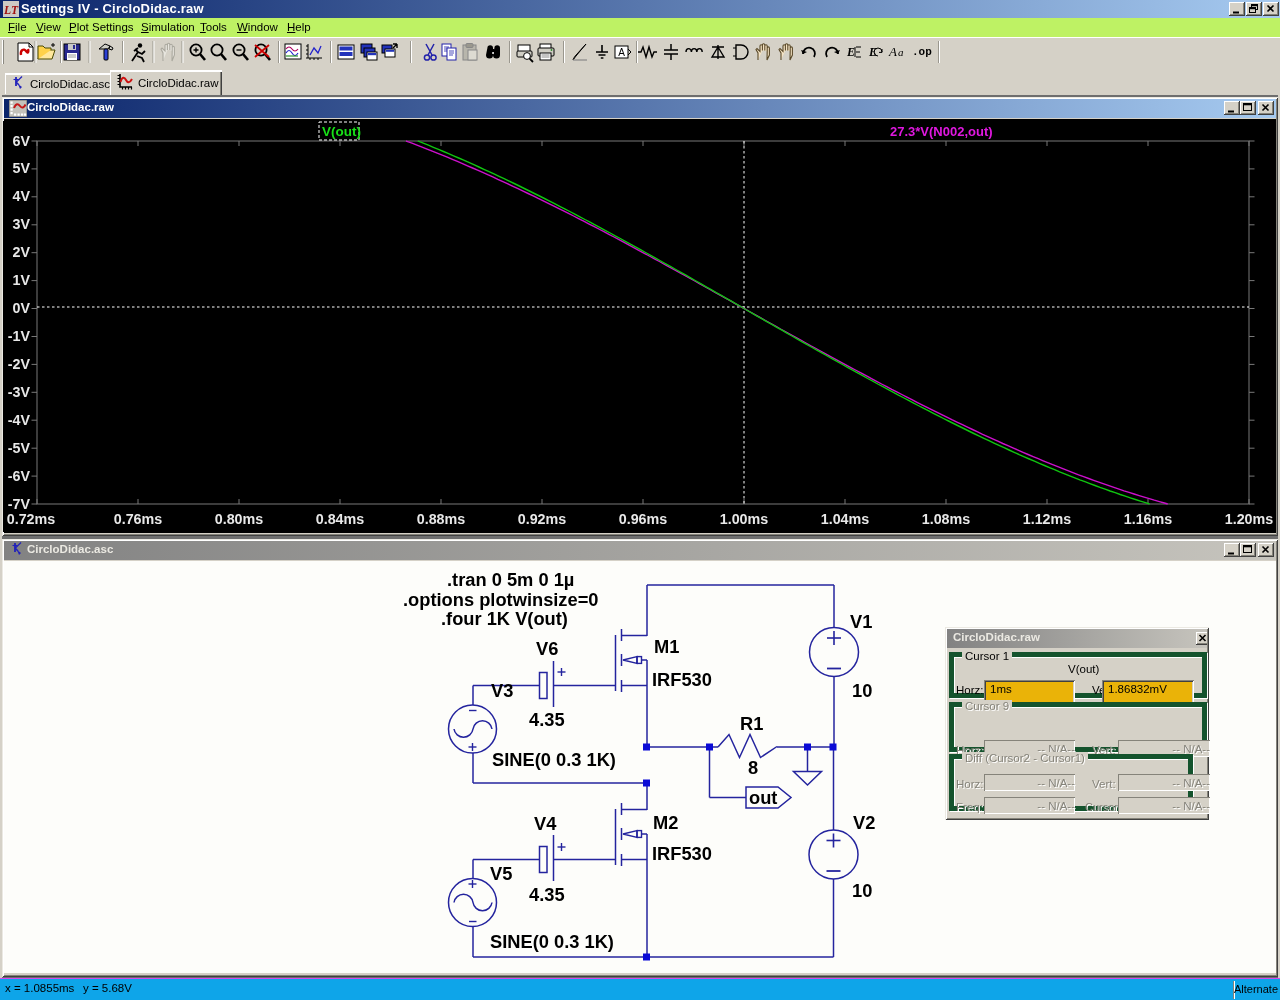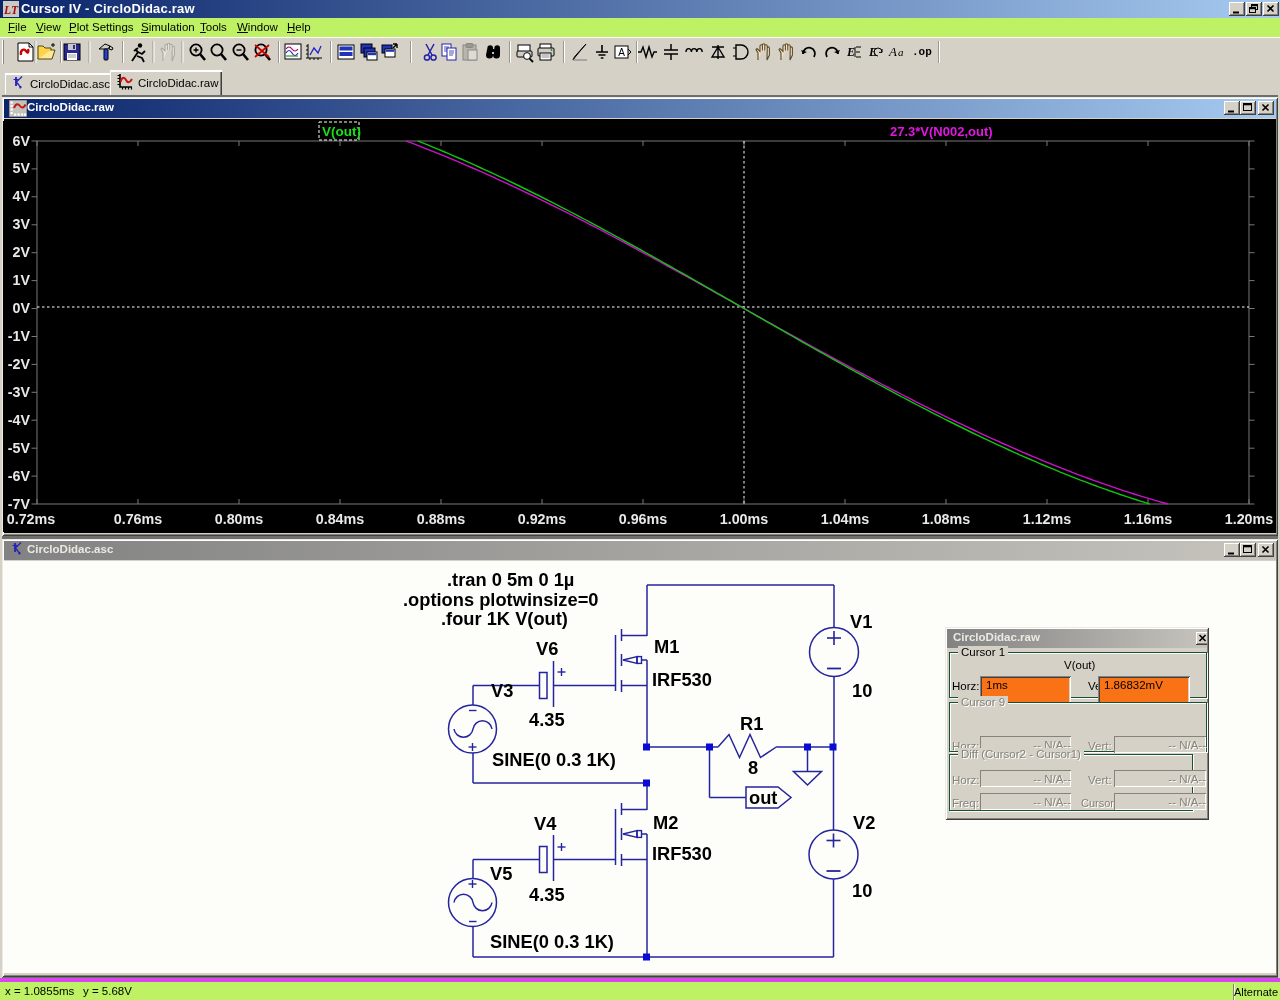--- a/index.html
+++ b/index.html
@@ -11,33 +11,33 @@
 #tabbar{left:0;top:67px;width:1280px;height:28px;background:#d5d1c7}
 .tab{position:absolute;font-size:11.5px;color:#000}
 #mdi{left:2px;top:95px;width:1276px;height:883px;background:#6e6e6e}
 .win{position:absolute;background:#d5d1c7;box-shadow:inset 1px 1px 0 #ebe9e2,inset -1px -1px 0 #404040,inset 2px 2px 0 #fff,inset -2px -2px 0 #85837a}
 .wtitle{position:absolute;left:2px;top:2px;right:2px;height:19px;font-size:11.5px;font-weight:bold;overflow:hidden}
 .wtitle.active{background:linear-gradient(to right,#0a246a,#a6caf0);color:#fff}
 .wtitle.inactive{background:linear-gradient(to right,#828282,#c6c4bd);color:#ebe9e2}
 .wtitle .txt{position:absolute;left:23px;top:2px}
 .wbtn{position:absolute;width:16px;height:14px;top:3px;background:#d5d1c7;box-shadow:inset -1px -1px 0 #404040,inset 1px 1px 0 #fff,inset -2px -2px 0 #85837a}
 .glyph{position:absolute;left:0;top:0}
-.group{position:absolute;border:1px solid #14532d;box-shadow:inset 1px 1px 0 #fff, 1px 1px 0 #fff}
+.group{position:absolute;border:5px solid #14532d;box-shadow:inset 1px 1px 0 #fff, 1px 1px 0 #fff}
 .glabel{position:absolute;top:-7px;left:8px;background:#d5d1c7;padding:0 3px;font-size:11.5px}
 .dis{color:#85837a;text-shadow:1px 1px 0 #fff}
-.fld{position:absolute;height:28px;font-size:11.5px;background:#f97316;box-shadow:inset 1px 1px 0 #85837a,inset -1px -1px 0 #fff,inset 2px 2px 0 #404040,inset -2px -2px 0 #d5d1c7;padding:3px 0 0 6px}
+.fld{position:absolute;height:28px;font-size:11.5px;background:#eab308;box-shadow:inset 1px 1px 0 #85837a,inset -1px -1px 0 #fff,inset 2px 2px 0 #404040,inset -2px -2px 0 #d5d1c7;padding:3px 0 0 6px}
 .fldd{position:absolute;height:17px;font-size:11.5px;box-shadow:inset 1px 1px 0 #85837a,inset -1px -1px 0 #fff;background:#d5d1c7;padding:3px 0 0 6px;text-align:right}
-#status{left:0;top:978px;width:1280px;height:22px;background:#bef264;border-top:4px solid #d946ef;font-size:11.5px}
+#status{left:0;top:978px;width:1280px;height:22px;background:#0ea5e9;border-top:1px solid #d946ef;font-size:11.5px}
 </style></head><body>
 <div id="titlebar" class="abs">
 <div class="abs" style="left:3px;top:1px"><svg width="16" height="16">
         <rect x="0" y="0" width="16" height="16" fill="#ccc9c4"></rect>
         <text x="1" y="12.5" font-size="13" font-weight="bold" font-style="italic" font-family="Liberation Serif" fill="#a01010" textLength="14" lengthAdjust="spacingAndGlyphs">LT</text>
       </svg></div>
-<div class="txt">Cursor IV - CircloDidac.raw</div>
+<div class="txt">Settings IV - CircloDidac.raw</div>
 <div class="wbtn" style="left:1229px;top:2px">
       <svg class="glyph" width="16" height="14">
         <path d="M4,10.5 h6" stroke="#000" stroke-width="2"></path>
       </svg>
     </div>
 <div class="wbtn" style="left:1246px;top:2px">
       <svg class="glyph" width="16" height="14">
         <rect x="5.5" y="2.5" width="6" height="5" fill="none" stroke="#000"></rect>
         <path d="M6,3.5 h5" stroke="#000" stroke-width="1.4"></path>
         <rect x="3.5" y="5.5" width="6" height="5" fill="#d5d1c7" stroke="#000"></rect>

